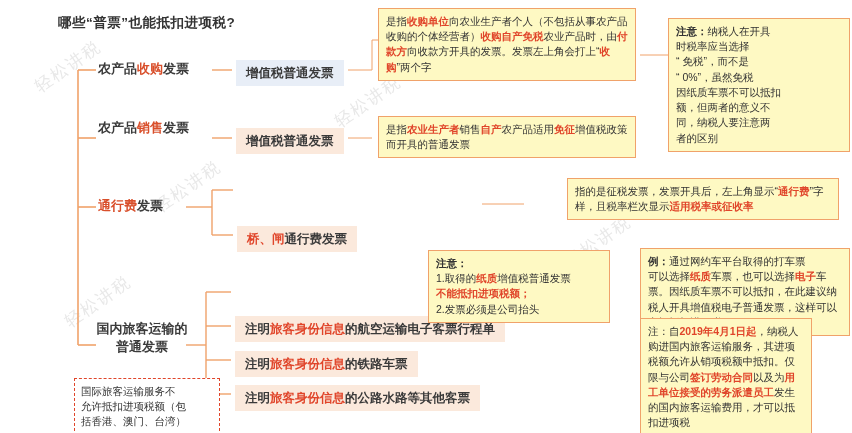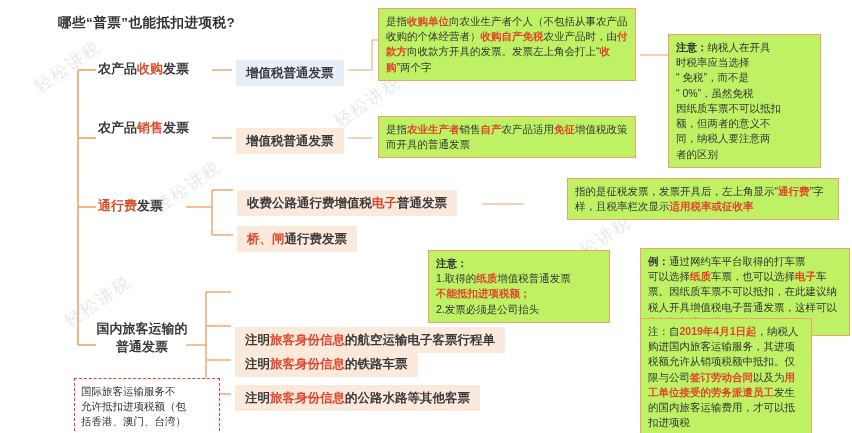--- a/index.html
+++ b/index.html
@@ -53,21 +53,21 @@
     white-space:nowrap;
     line-height:1.3;
   }
   .box .red{color:#e0452a;}
   .box.blue{background:#e8eef7;}
   .box.pale{background:#fbe9dc;}
 
   .note{
     position:absolute;
     border:1px solid #f0a26a;
-    background:#bef264;
+    background:#fef9c3;
     font-size:10.5px;
     line-height:1.45;
     color:#333;
     padding:5px 7px;
     box-sizing:border-box;
   }
   .note .red{color:#e0452a;font-weight:bold;}
   .note .b{font-weight:bold;}
 
   .dashbox{
@@ -136,51 +136,48 @@
   <div class="node cat" style="left:98px;top:119px;">
     <span>农产品</span><span class="hl">销售</span><span>发票</span>
   </div>
   <div class="box pale" style="left:236px;top:128px;">
     <span>增值税普通发票</span>
   </div>
 
   <div class="node cat" style="left:98px;top:197px;">
     <span class="hl">通行费</span><span>发票</span>
   </div>
-  <div class="box pale" style="left:237px;top:190px;">
-    <span>收费公路通行费增值税</span><span class="red">电子</span><span>普通发票</span>
-  </div>
   <div class="box pale" style="left:237px;top:226px;">
     <span class="red">桥、闸</span><span>通行费发票</span>
   </div>
 
   <div class="node cat" style="left:96px;top:320px;text-align:center;width:92px;">
     <div>国内旅客运输的</div>
     <div>普通发票</div>
   </div>
 
-  <div class="box pale" style="left:235px;top:327px;">
+  <div class="box pale" style="left:235px;top:316px;">
     <span>注明</span><span class="red">旅客身份信息</span><span>的航空运输电子客票行程单</span>
   </div>
   <div class="box pale" style="left:235px;top:351px;">
     <span>注明</span><span class="red">旅客身份信息</span><span>的铁路车票</span>
   </div>
   <div class="box pale" style="left:235px;top:385px;">
     <span>注明</span><span class="red">旅客身份信息</span><span>的公路水路等其他客票</span>
   </div>
 
   <div class="note" style="left:378px;top:8px;width:258px;">
     <span>是指</span><span class="red">收购单位</span><span>向农业生产者个人（不包</span><span>括从事农产品收购的个体经营者）</span><span class="red">收购</span><span class="red">自产免税</span><span>农业产品时，由</span><span class="red">付款方</span><span>向收款</span><span>方开具的发票。发票左上角会打上“</span><span class="red">收</span><span class="red">购</span><span>”两个字</span>
   </div>
 
   <div class="note" style="left:378px;top:116px;width:258px;">
     <span>是指</span><span class="red">农业生产者</span><span>销售</span><span class="red">自产</span><span>农产品适用</span><span class="red">免征</span><span>增</span><span>值税政策而开具的普通发票</span>
   </div>
 
-  <div class="note" style="left:668px;top:34px;width:153px;">
+  <div class="note" style="left:668px;top:18px;width:182px;">
     <div><span class="b">注意：</span><span>纳税人在开具</span></div>
     <div>时税率应当选择</div>
     <div>“ 免税”，而不是</div>
     <div>“ 0%”，虽然免税</div>
     <div>因纸质车票不可以抵扣</div>
     <div>额，但两者的意义不</div>
     <div>同，纳税人要注意两</div>
     <div>者的区别</div>
   </div>
 

